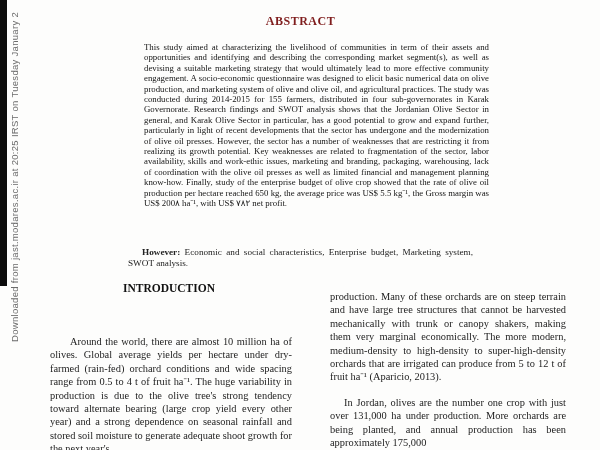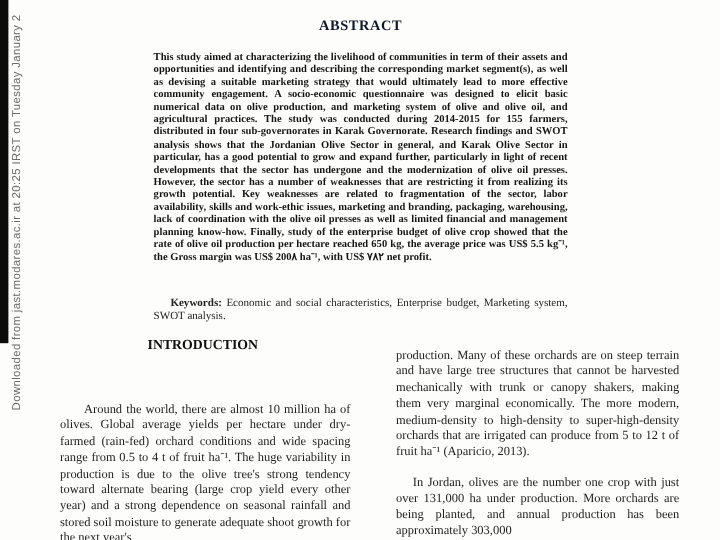--- a/index.html
+++ b/index.html
@@ -42,28 +42,28 @@
   }
   .abstract-title {
     position: absolute;
     top: 14px;
     left: 128px;
     width: 345px;
     text-align: center;
     font-weight: bold;
     font-size: 12px;
     letter-spacing: 0.5px;
-    color: #0f172a;
+    color: #7f1d1d;
   }
   .abstract-body {
     position: absolute;
     top: 42px;
-    left: 128px;
+    left: 144px;
     width: 345px;
-    font-weight: bold;
+    font-weight: normal;
     font-size: 8.8px;
     line-height: 10.4px;
     text-align: justify;
     color: #151515;
   }
   .keywords {
     position: absolute;
     top: 247px;
     left: 128px;
     width: 345px;
@@ -123,27 +123,27 @@
 
   <div class="scan-bar"></div>
 
   <div class="watermark">Downloaded from jast.modares.ac.ir at 20:25 IRST on Tuesday January 2</div>
 
   <div class="abstract-title">ABSTRACT</div>
 
   <div class="abstract-body">This study aimed at characterizing the livelihood of communities in term of their assets and opportunities and identifying and describing the corresponding market segment(s), as well as devising a suitable marketing strategy that would ultimately lead to more effective community engagement. A socio-economic questionnaire was designed to elicit basic numerical data on olive production, and marketing system of olive and olive oil, and agricultural practices. The study was conducted during 2014-2015 for 155 farmers, distributed in four sub-governorates in Karak Governorate. Research findings and SWOT analysis shows that the Jordanian Olive Sector in general, and Karak Olive Sector in particular, has a good potential to grow and expand further, particularly in light of recent developments that the sector has undergone and the modernization of olive oil presses. However, the sector has a number of weaknesses that are restricting it from realizing its growth potential. Key weaknesses are related to fragmentation of the sector, labor availability, skills and work-ethic issues, marketing and branding, packaging, warehousing, lack of coordination with the olive oil presses as well as limited financial and management planning know-how. Finally, study of the enterprise budget of olive crop showed that the rate of olive oil production per hectare reached 650 kg, the average price was US$ 5.5 kg⁻¹, the Gross margin was US$ 200٨ ha⁻¹, with US$ ٧٨٢ net profit.</div>
 
   <div class="keywords">
-    <span class="kw-label">Keywords:</span><span> Economic and social characteristics, Enterprise budget, Marketing system, SWOT analysis.</span>
+    <span class="kw-label">However:</span><span> Economic and social characteristics, Enterprise budget, Marketing system, SWOT analysis.</span>
   </div>
 
   <div class="intro-heading">INTRODUCTION</div>
 
   <div class="col-left">
     <p>Around the world, there are almost 10 million ha of olives. Global average yields per hectare under dry-farmed (rain-fed) orchard conditions and wide spacing range from 0.5 to 4 t of fruit ha⁻¹. The huge variability in production is due to the olive tree's strong tendency toward alternate bearing (large crop yield every other year) and a strong dependence on seasonal rainfall and stored soil moisture to generate adequate shoot growth for the next year's</p>
   </div>
 
   <div class="col-right">
     <p>production. Many of these orchards are on steep terrain and have large tree structures that cannot be harvested mechanically with trunk or canopy shakers, making them very marginal economically. The more modern, medium-density to high-density to super-high-density orchards that are irrigated can produce from 5 to 12 t of fruit ha⁻¹ (Aparicio, 2013).</p>
-    <p class="indent">In Jordan, olives are the number one crop with just over 131,000 ha under production. More orchards are being planted, and annual production has been approximately 303,000</p>
+    <p class="indent">In Jordan, olives are the number one crop with just over 131,000 ha under production. More orchards are being planted, and annual production has been approximately 175,000</p>
   </div>
 
 </div>
 
 </body></html>

